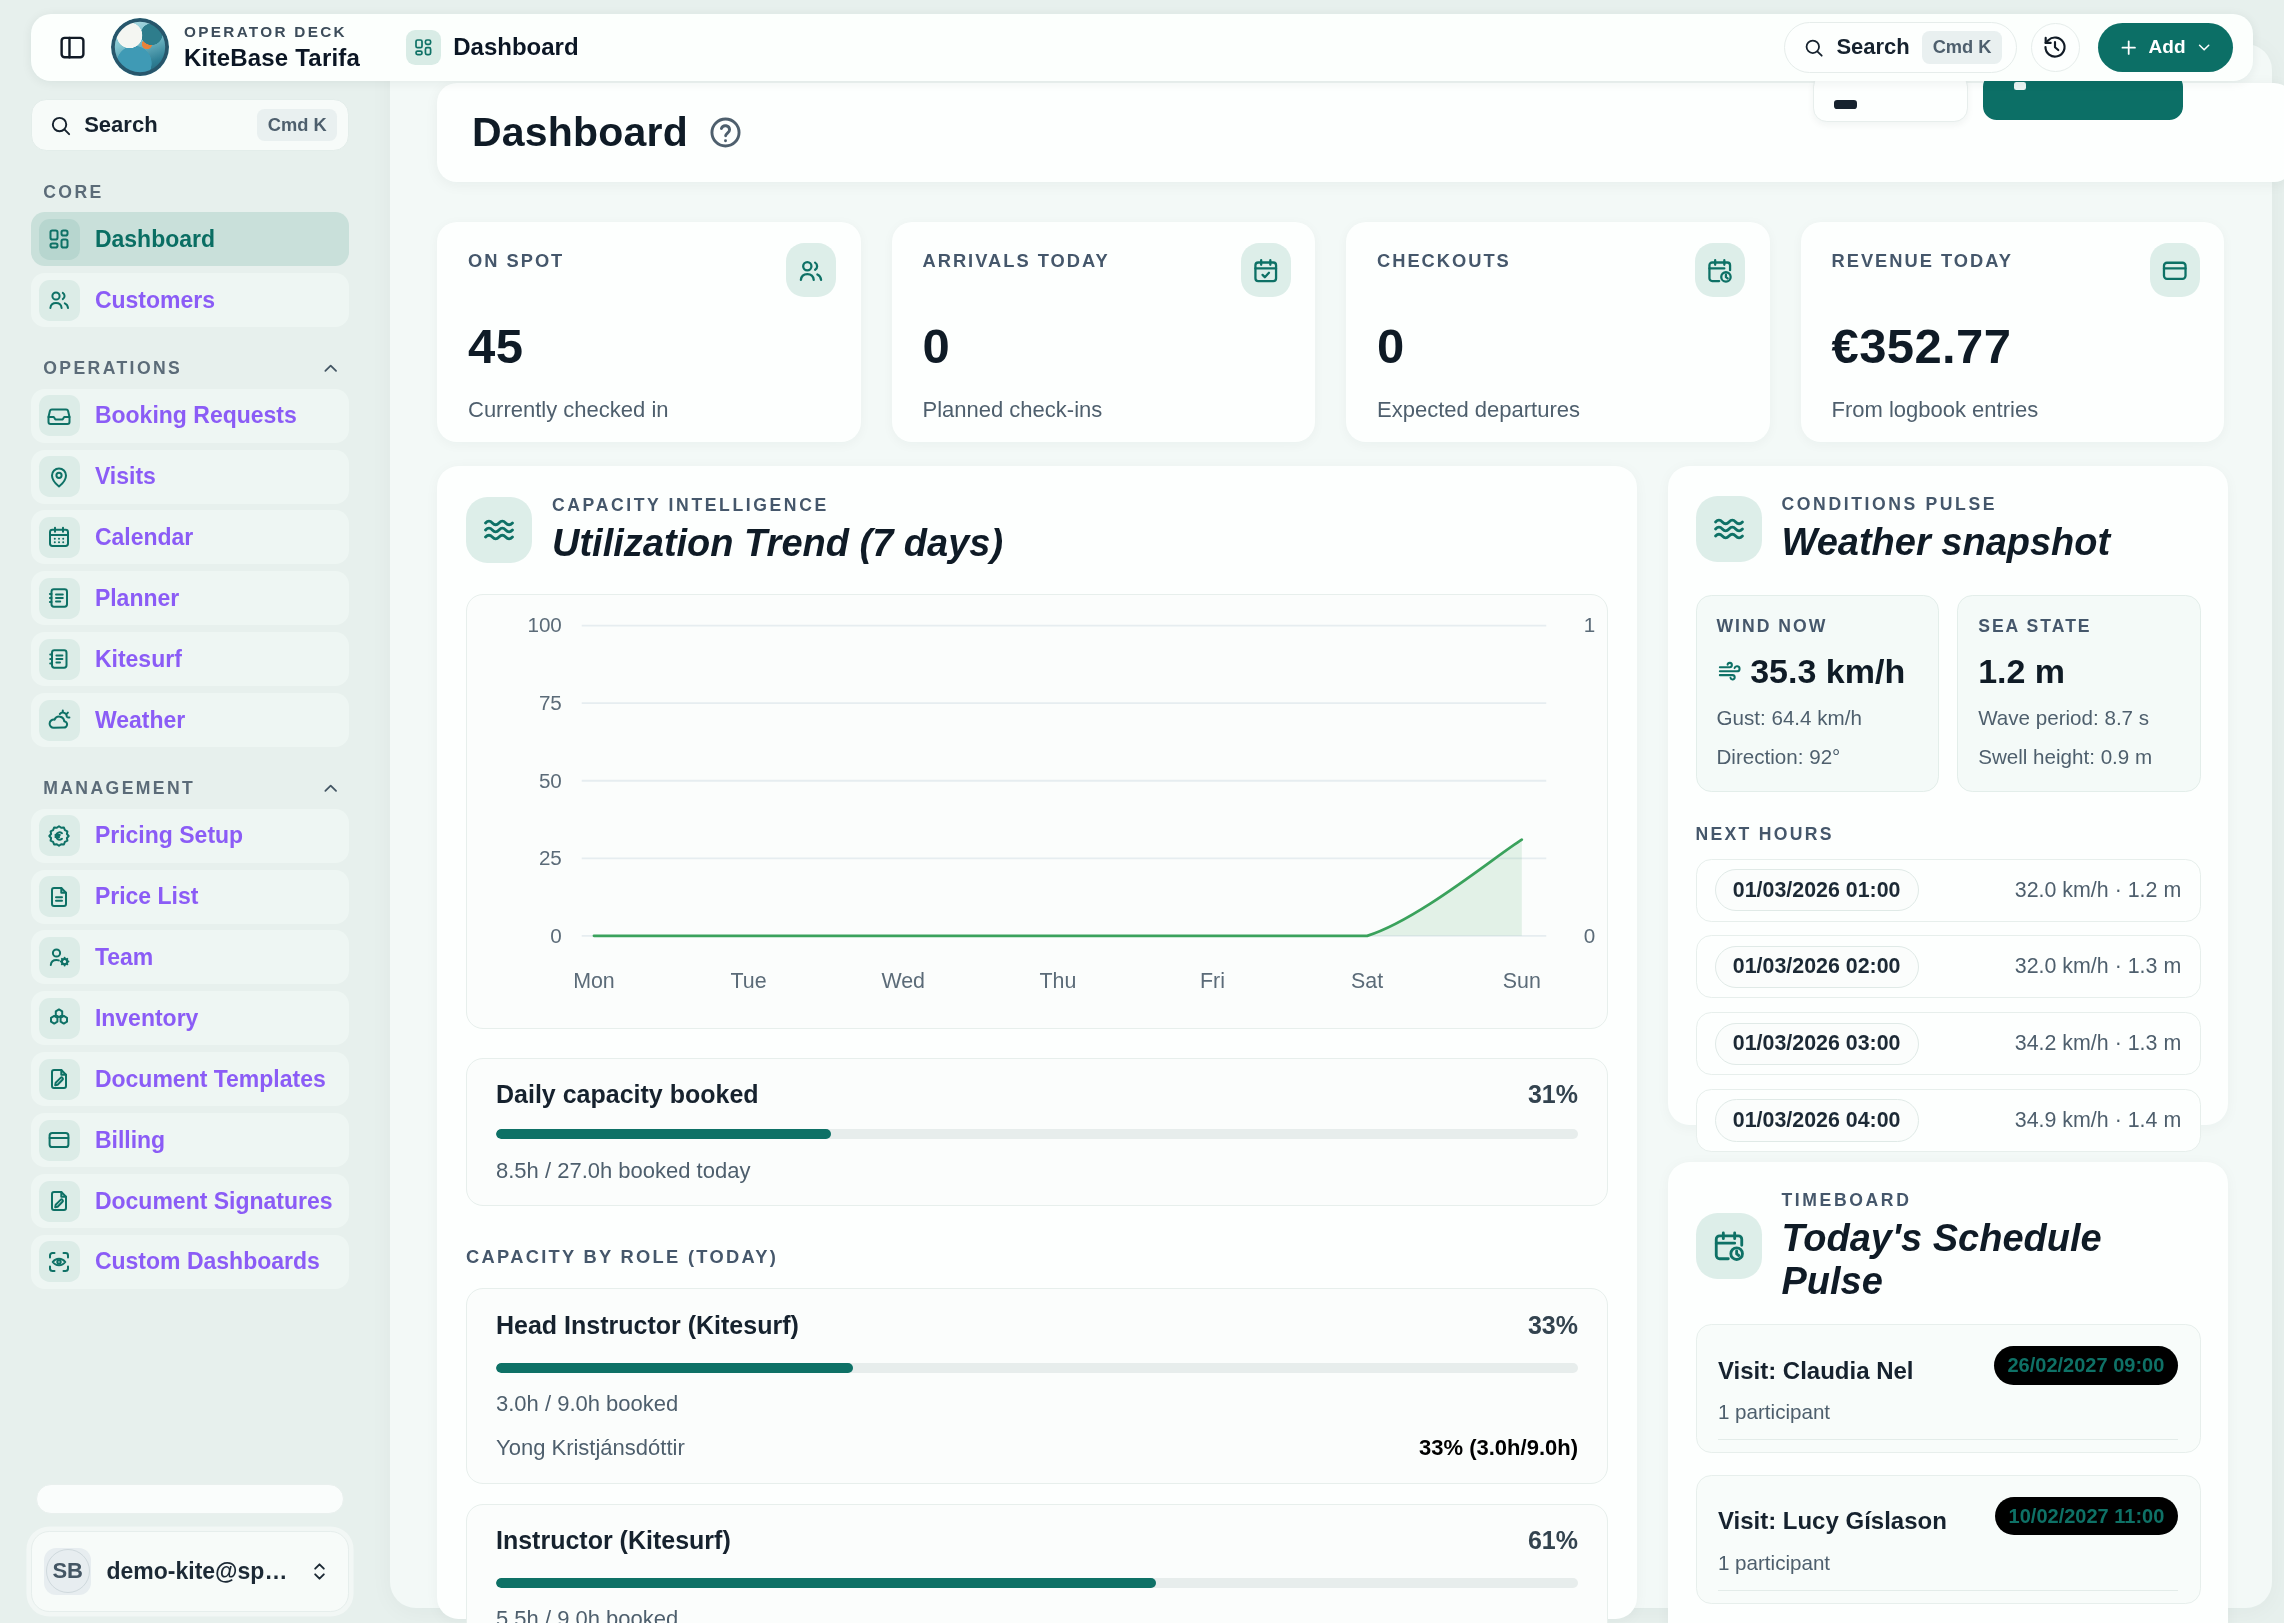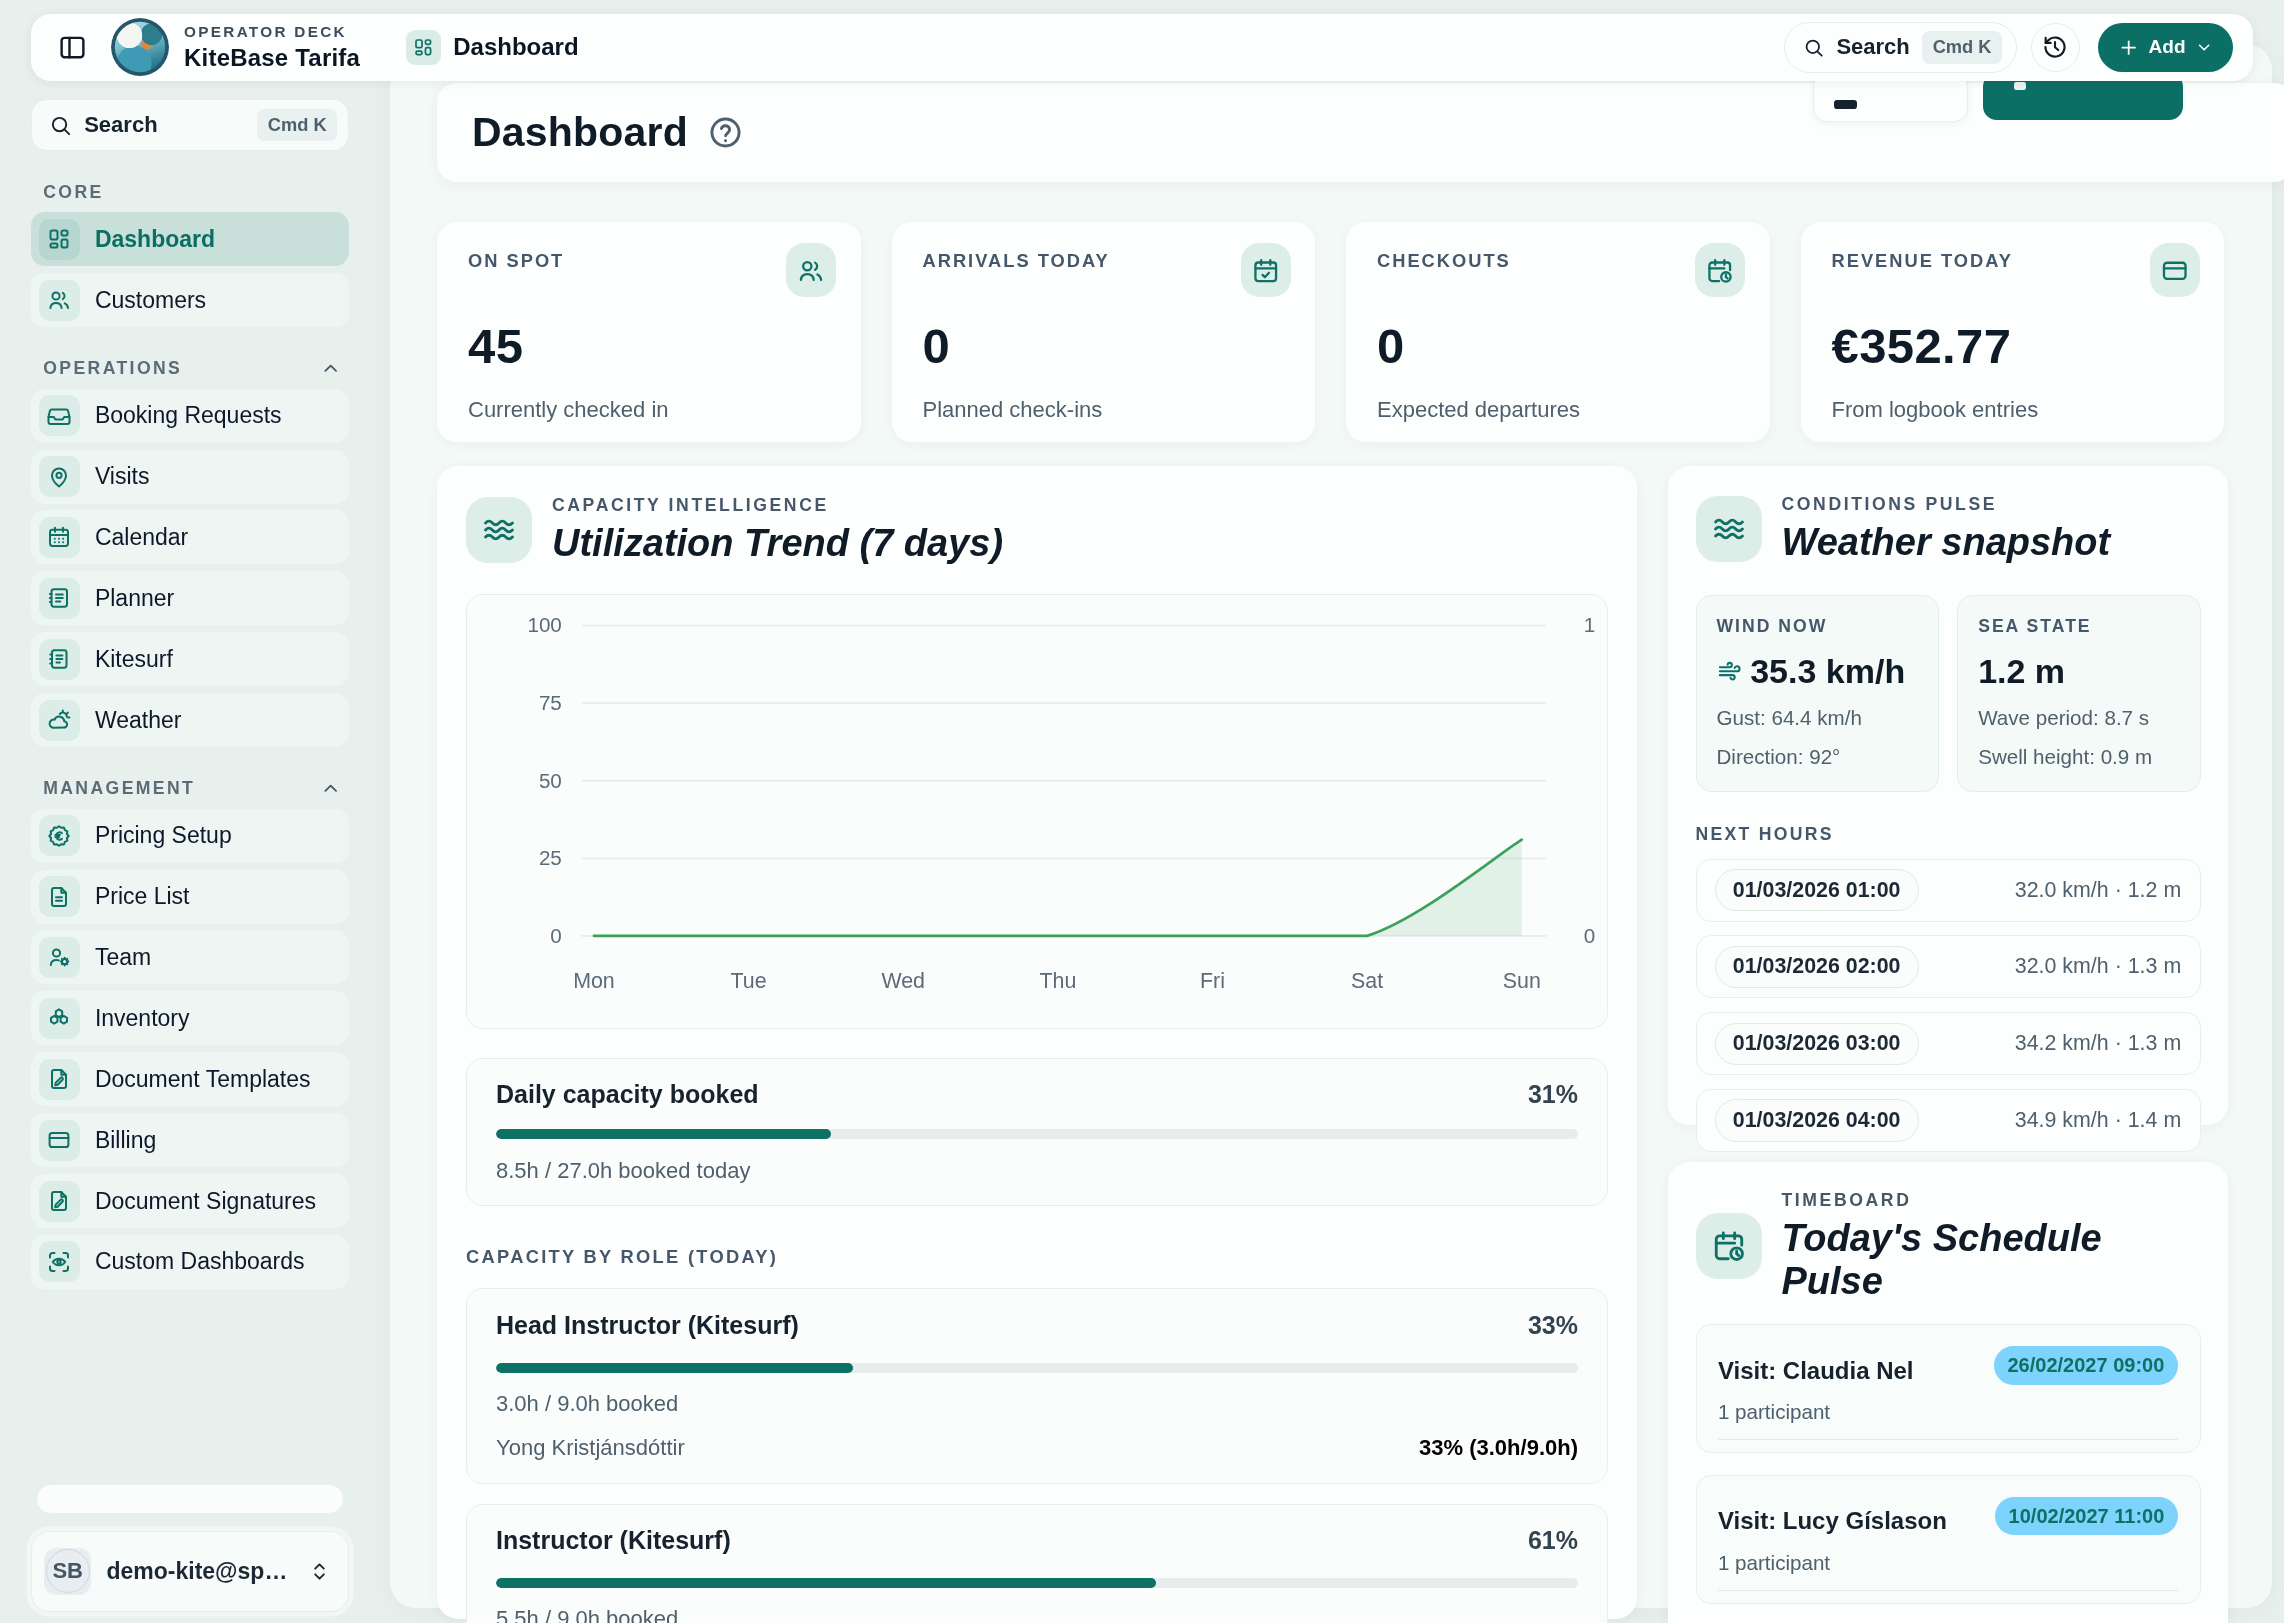--- a/index.html
+++ b/index.html
@@ -48,21 +48,21 @@
   .s-search svg{width:23px;height:23px;color:#16222e;}
   .s-search-label{font-size:22px;font-weight:600;color:#16222e;}
   .s-search .kbd{margin-left:auto;}
   .s-label-row{display:flex;align-items:center;margin:31px 7.6px 9.2px 12.2px;}
   .s-label{font-size:17.6px;font-weight:700;letter-spacing:2.4px;color:#5b6b78;}
   .s-chev{margin-left:auto;color:#445664;cursor:pointer;display:flex;}
   .s-chev svg{width:21.4px;height:21.4px;}
   .s-item{display:flex;align-items:center;gap:15.3px;height:54px;margin-bottom:6.9px;padding:0 7.6px;background:#eef6f3;border-radius:13.8px;cursor:pointer;}
   .s-chip{width:41px;height:41px;border-radius:10.7px;background:#dcece7;color:#0e7166;display:flex;align-items:center;justify-content:center;flex:0 0 auto;}
   .s-chip svg{width:24px;height:24px;}
-  .s-item-label{font-size:23px;font-weight:400;color:#0f172a;white-space:nowrap;}
+  .s-item-label{font-size:23px;font-weight:700;color:#8b5cf6;white-space:nowrap;}
   .s-item.active{background:#c9e0da;}
   .s-item.active .s-chip{background:#b7d6cf;}
   .s-item.active .s-item-label{color:#0a6e63;font-weight:700;}
   .s-footer{margin-top:auto;}
   .s-emptybar{height:27.5px;border-radius:764px;background:rgba(253,255,254,.85);border:1.5px solid #e9f0ee;margin:0 4.6px 17px 4.6px;}
   .user-chip{display:flex;align-items:center;gap:15.3px;height:79px;padding:0 17px 0 12.2px;background:#f7fbf9;border:1.5px solid #e6eeec;border-radius:18.3px;cursor:pointer;box-shadow:0 0 0 4.6px rgba(255,255,255,.45);}
   .avatar{position:relative;width:47px;height:47px;border-radius:12.2px;background:#e7edf0;display:flex;align-items:center;justify-content:center;font-size:22px;font-weight:600;color:#445664;flex:0 0 auto;}
   .avatar::after{content:"";position:absolute;inset:1.5px;border:1.5px solid #cfd9dd;border-radius:50%;}
   .user-email{font-size:23px;font-weight:600;color:#1c2935;overflow:hidden;text-overflow:ellipsis;white-space:nowrap;}
   .user-chip .chevs{margin-left:auto;color:#1c2935;display:flex;}
@@ -123,21 +123,21 @@
   .hours-label{margin-top:32px;font-size:17.6px;font-weight:700;letter-spacing:2.3px;color:#45576b;}
   .hour-row{display:flex;align-items:center;margin-top:13.8px;height:63px;border:1.5px solid #e7efec;border-radius:15.3px;background:#fdfffe;padding:0 18.3px;box-sizing:border-box;}
   .hour-chip{border:1.5px solid #e0eae7;border-radius:764px;background:#fbfdfc;padding:7.6px 17px;font-size:21.4px;font-weight:700;color:#1c2935;white-space:nowrap;}
   .hour-val{margin-left:auto;font-size:21.4px;color:#4e5f6d;white-space:nowrap;}
 
   
   .timeboard-card{left:1668px;top:1162px;width:560px;height:505px;padding:27.5px;}
   .visit-card{margin-top:21.4px;border:1.5px solid #e7efec;border-radius:15.3px;background:#f8fcfa;padding:21.4px 21.4px 12.2px 21.4px;box-sizing:border-box;cursor:pointer;}
   .visit-top{display:flex;align-items:flex-end;gap:19px;}
   .visit-title{font-size:24px;font-weight:700;color:#16222e;white-space:nowrap;}
-  .visit-badge{margin-left:auto;background:#7dd3fc;color:#0e7166;border-radius:764px;padding:7.6px 13.8px;font-size:20px;font-weight:700;white-space:nowrap;}
+  .visit-badge{margin-left:auto;background:#000000;color:#0e7166;border-radius:764px;padding:7.6px 13.8px;font-size:20px;font-weight:700;white-space:nowrap;}
   .visit-meta{margin-top:15.3px;font-size:20.6px;color:#4e5f6d;}
   .visit-divider{margin-top:15.3px;border-top:1.5px solid #e3ece9;}
 
   svg{display:block;}
 </style>
 </head>
 <body>
 
 <div id="app">
 

